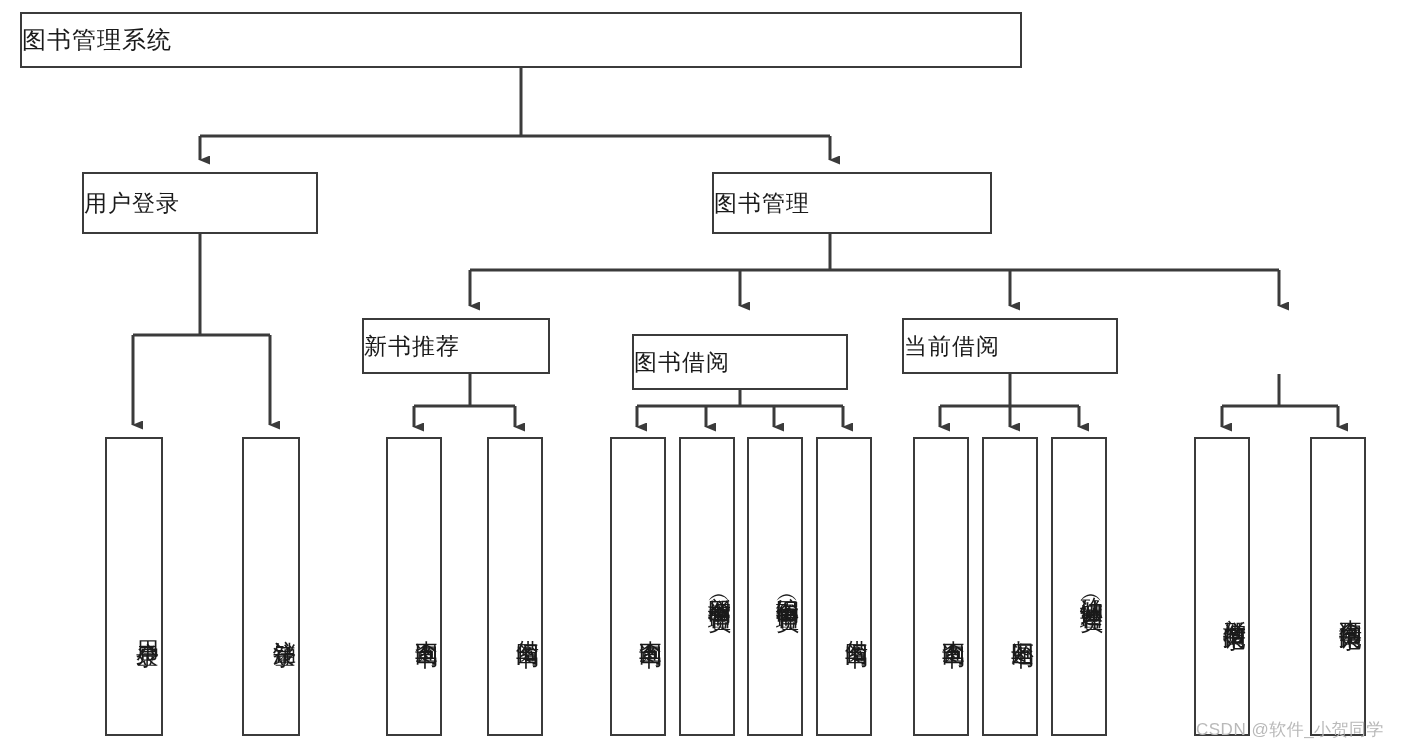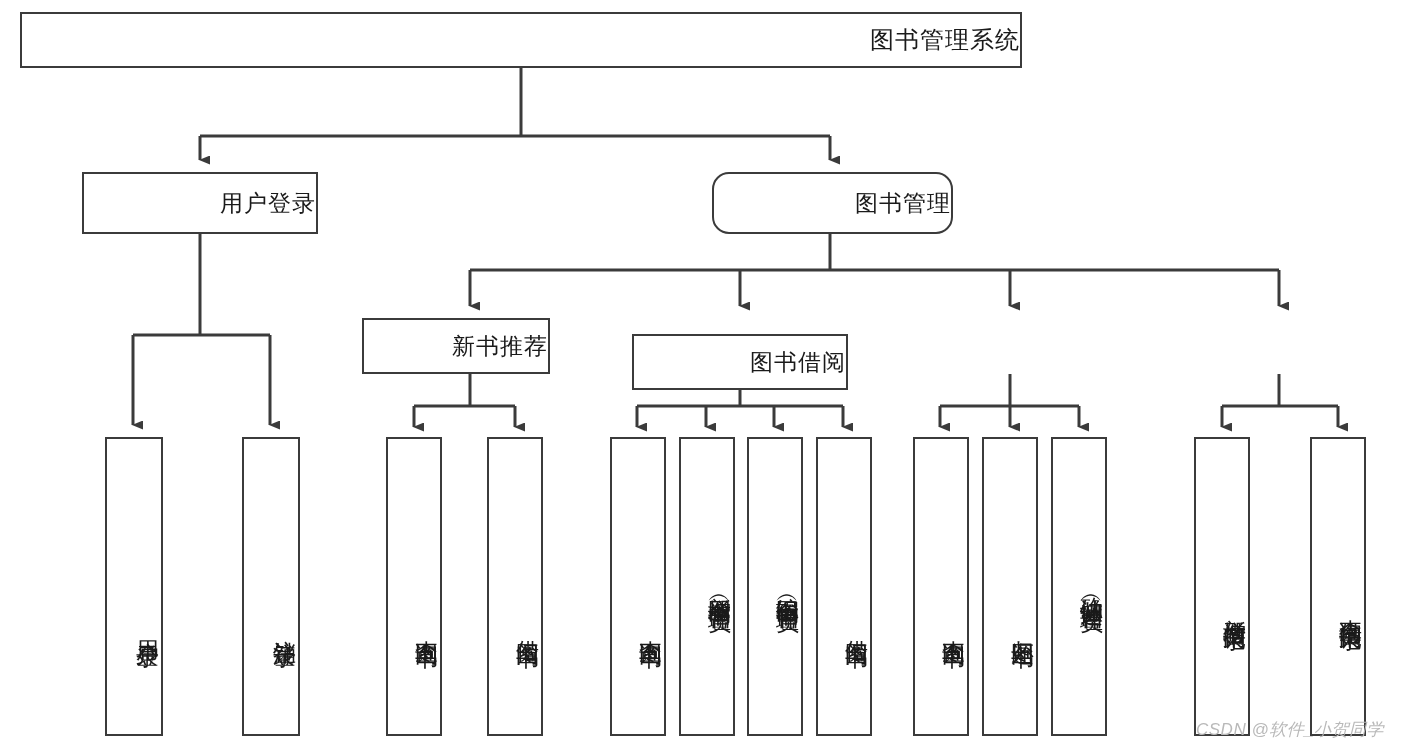--- a/index.html
+++ b/index.html
@@ -25,21 +25,21 @@
     height: 747px;
     pointer-events: none;
   }
   .node {
     position: absolute;
     box-sizing: border-box;
     border: 2px solid #3b3b3b;
     background: #ffffff;
     display: flex;
     align-items: center;
-    justify-content: flex-end;
+    justify-content: flex-start;
     color: #1a1a1a;
   }
   .node.horizontal {
     font-size: 23px;
     line-height: 1.25;
     letter-spacing: 1px;
   }
   .node.vertical {
     writing-mode: vertical-rl;
     text-orientation: upright;
@@ -120,29 +120,32 @@
     </g>
   </svg>
 
   <div class="node horizontal" id="root-node" style="left:20px; top:12px; width:1002px; height:56px;">
     <span>图书管理系统</span>
   </div>
 
   <div class="node horizontal" style="left:82px; top:172px; width:236px; height:62px;">
     <span>用户登录</span>
   </div>
-  <div class="node horizontal" style="left:712px; top:172px; width:241px; height:62px;border-radius:17px;">
+  <div class="node horizontal" style="left:712px; top:172px; width:280px; height:62px;">
     <span>图书管理</span>
   </div>
 
   <div class="node horizontal" style="left:362px; top:318px; width:188px; height:56px;">
     <span>新书推荐</span>
   </div>
   <div class="node horizontal" style="left:632px; top:318px; width:216px; height:56px;margin-top:16px;">
     <span>图书借阅</span>
+  </div>
+  <div class="node horizontal" style="left:902px; top:318px; width:216px; height:56px;">
+    <span>当前借阅</span>
   </div>
 
   <div class="node vertical" style="left:105px; top:437px; width:58px; height:299px; padding-top:78px;">
     <span>用户登录</span>
   </div>
   <div class="node vertical" style="left:242px; top:437px; width:58px; height:299px; padding-top:78px;">
     <span>注销登录</span>
   </div>
 
   <div class="node vertical" style="left:386px; top:437px; width:56px; height:299px; padding-top:78px;">
@@ -175,15 +178,15 @@
     <span>确认归还（管理员）</span>
   </div>
 
   <div class="node vertical" style="left:1194px; top:437px; width:56px; height:299px; padding-top:40px;">
     <span>新增借阅记录</span>
   </div>
   <div class="node vertical" style="left:1310px; top:437px; width:56px; height:299px; padding-top:40px;">
     <span>查询借阅记录</span>
   </div>
 
-  <div class="watermark" style="left:1196px; top:718px;font-style:italic;">CSDN @软件_小贺同学</div>
+  <div class="watermark" style="left:1196px; top:718px;">CSDN @软件_小贺同学</div>
 
 </div>
 
 </body></html>

